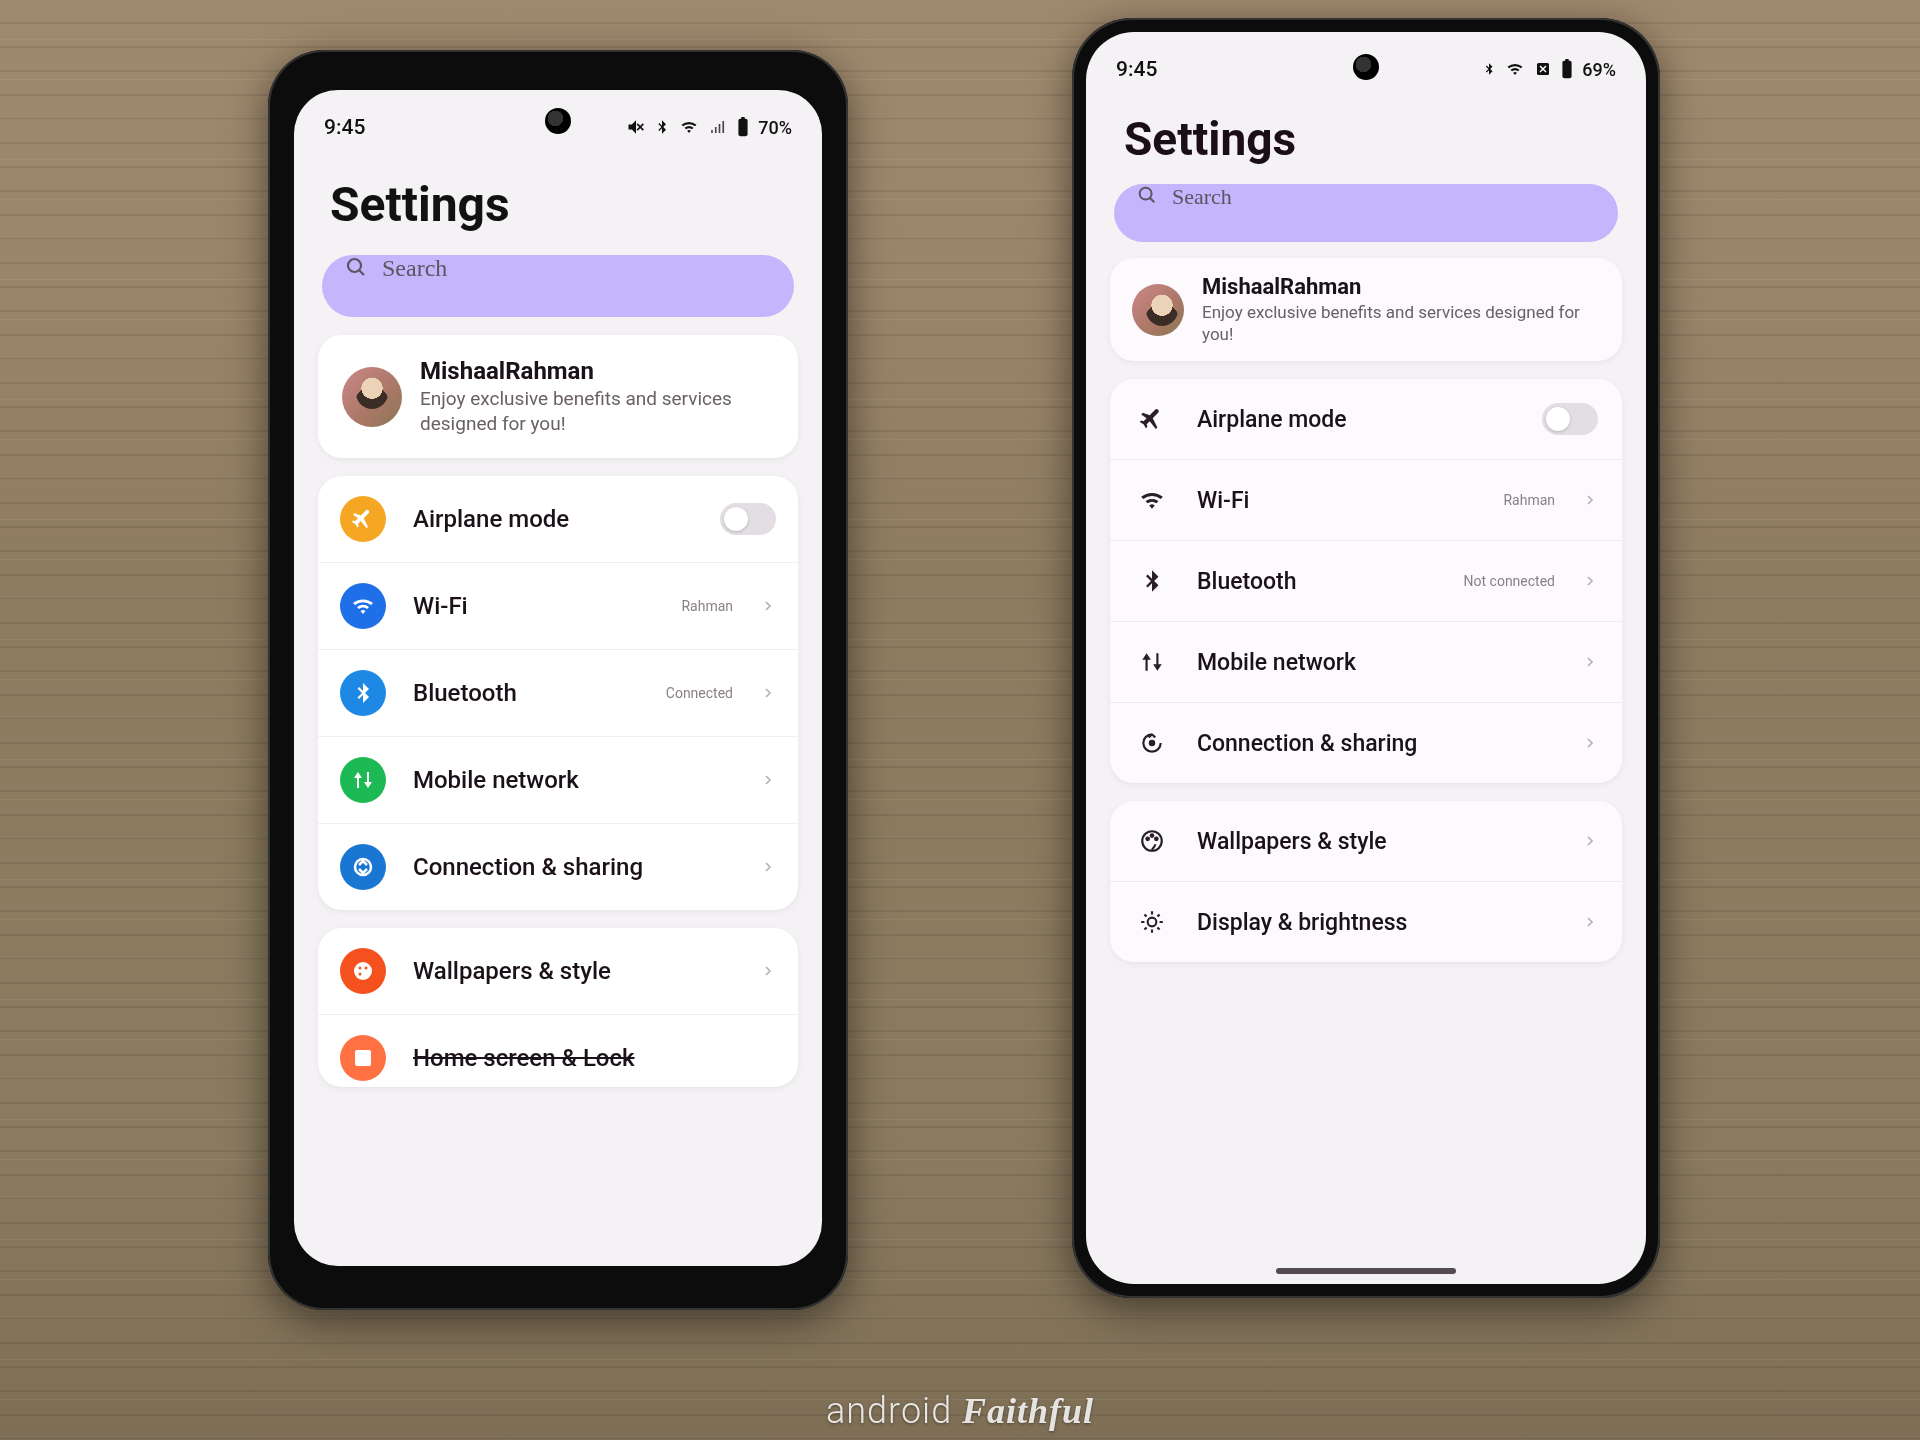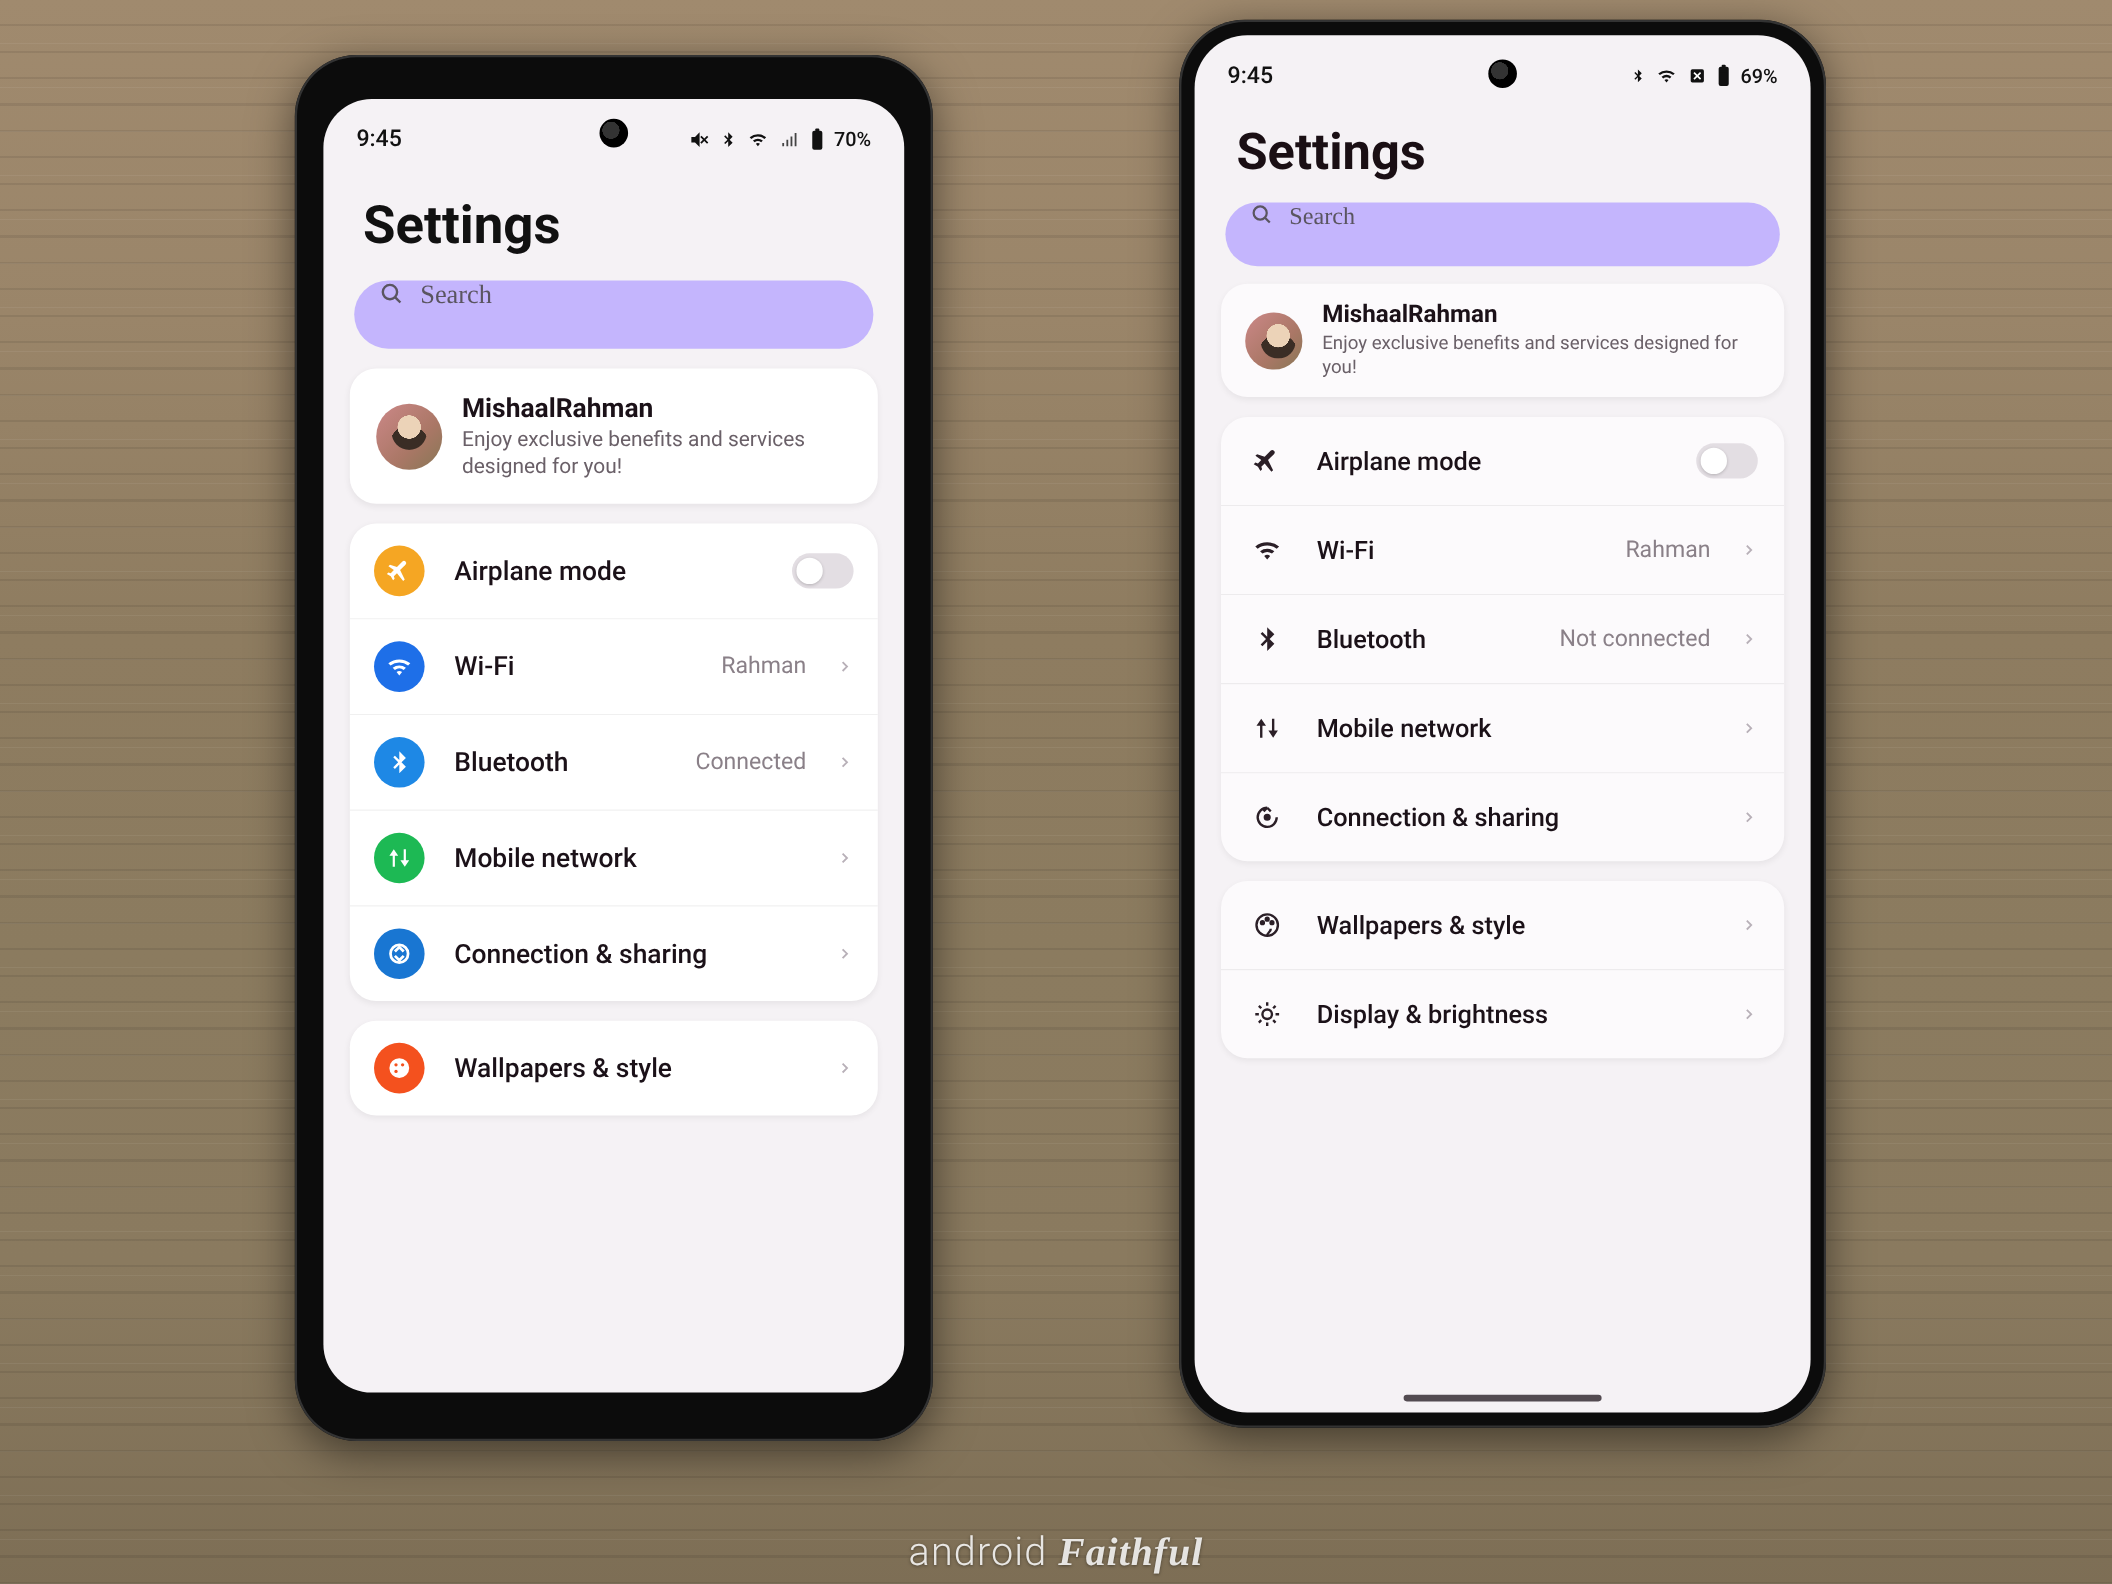--- a/index.html
+++ b/index.html
@@ -137,21 +137,21 @@
 
   .row {
     display: flex;
     align-items: center;
     padding: 20px 22px;
     gap: 27px;
     border-top: 1px solid rgba(0,0,0,0.06);
   }
   .card .row:first-child { border-top: none; }
   .row .label { flex: 1; font-size: 24px; color:#1b1118; font-weight: 500; }
-  .row .value { font-size: 21px; color:#8a8088; }
+  .row .value { font-size: 14px; color:#8a8088; }
   .phone-right .row .label { font-size: 23px; font-weight: 500; }
   .phone-right .row { padding: 22px 24px; }
 
   .chev { color:#b8b0b8; }
 
   .iconc {
     width: 46px; height: 46px; border-radius: 50%;
     display:flex; align-items:center; justify-content:center;
     flex-shrink:0;
     color:#fff;
@@ -298,20 +298,28 @@
               <circle cx="9" cy="9" r="1.5" fill="#f4511e"></circle>
               <circle cx="15" cy="9" r="1.5" fill="#f4511e"></circle>
               <circle cx="9" cy="15" r="1.5" fill="#f4511e"></circle>
             </svg>
         </div>
         <div class="label">Wallpapers &amp; style</div>
         <svg class="chev" width="16" height="24" viewBox="0 0 24 24" fill="none" stroke="currentColor" stroke-width="2.5">
             <path d="M9 6l6 6-6 6"></path>
           </svg>
       </div>
+      <div class="row" style="padding-bottom:6px">
+        <div class="iconc" style="background:#ff7043">
+          <svg width="24" height="24" viewBox="0 0 24 24" fill="#fff">
+              <rect x="4" y="4" width="16" height="16" rx="2"></rect>
+            </svg>
+        </div>
+        <div class="label cutoff-row">Home screen &amp; Lock</div>
+      </div>
     </div>
   </div>
 </div>
 
 <div class="phone phone-right">
   <div class="screen">
     <div class="camera"></div>
 
     <div class="statusbar">
       <span>9:45</span>

